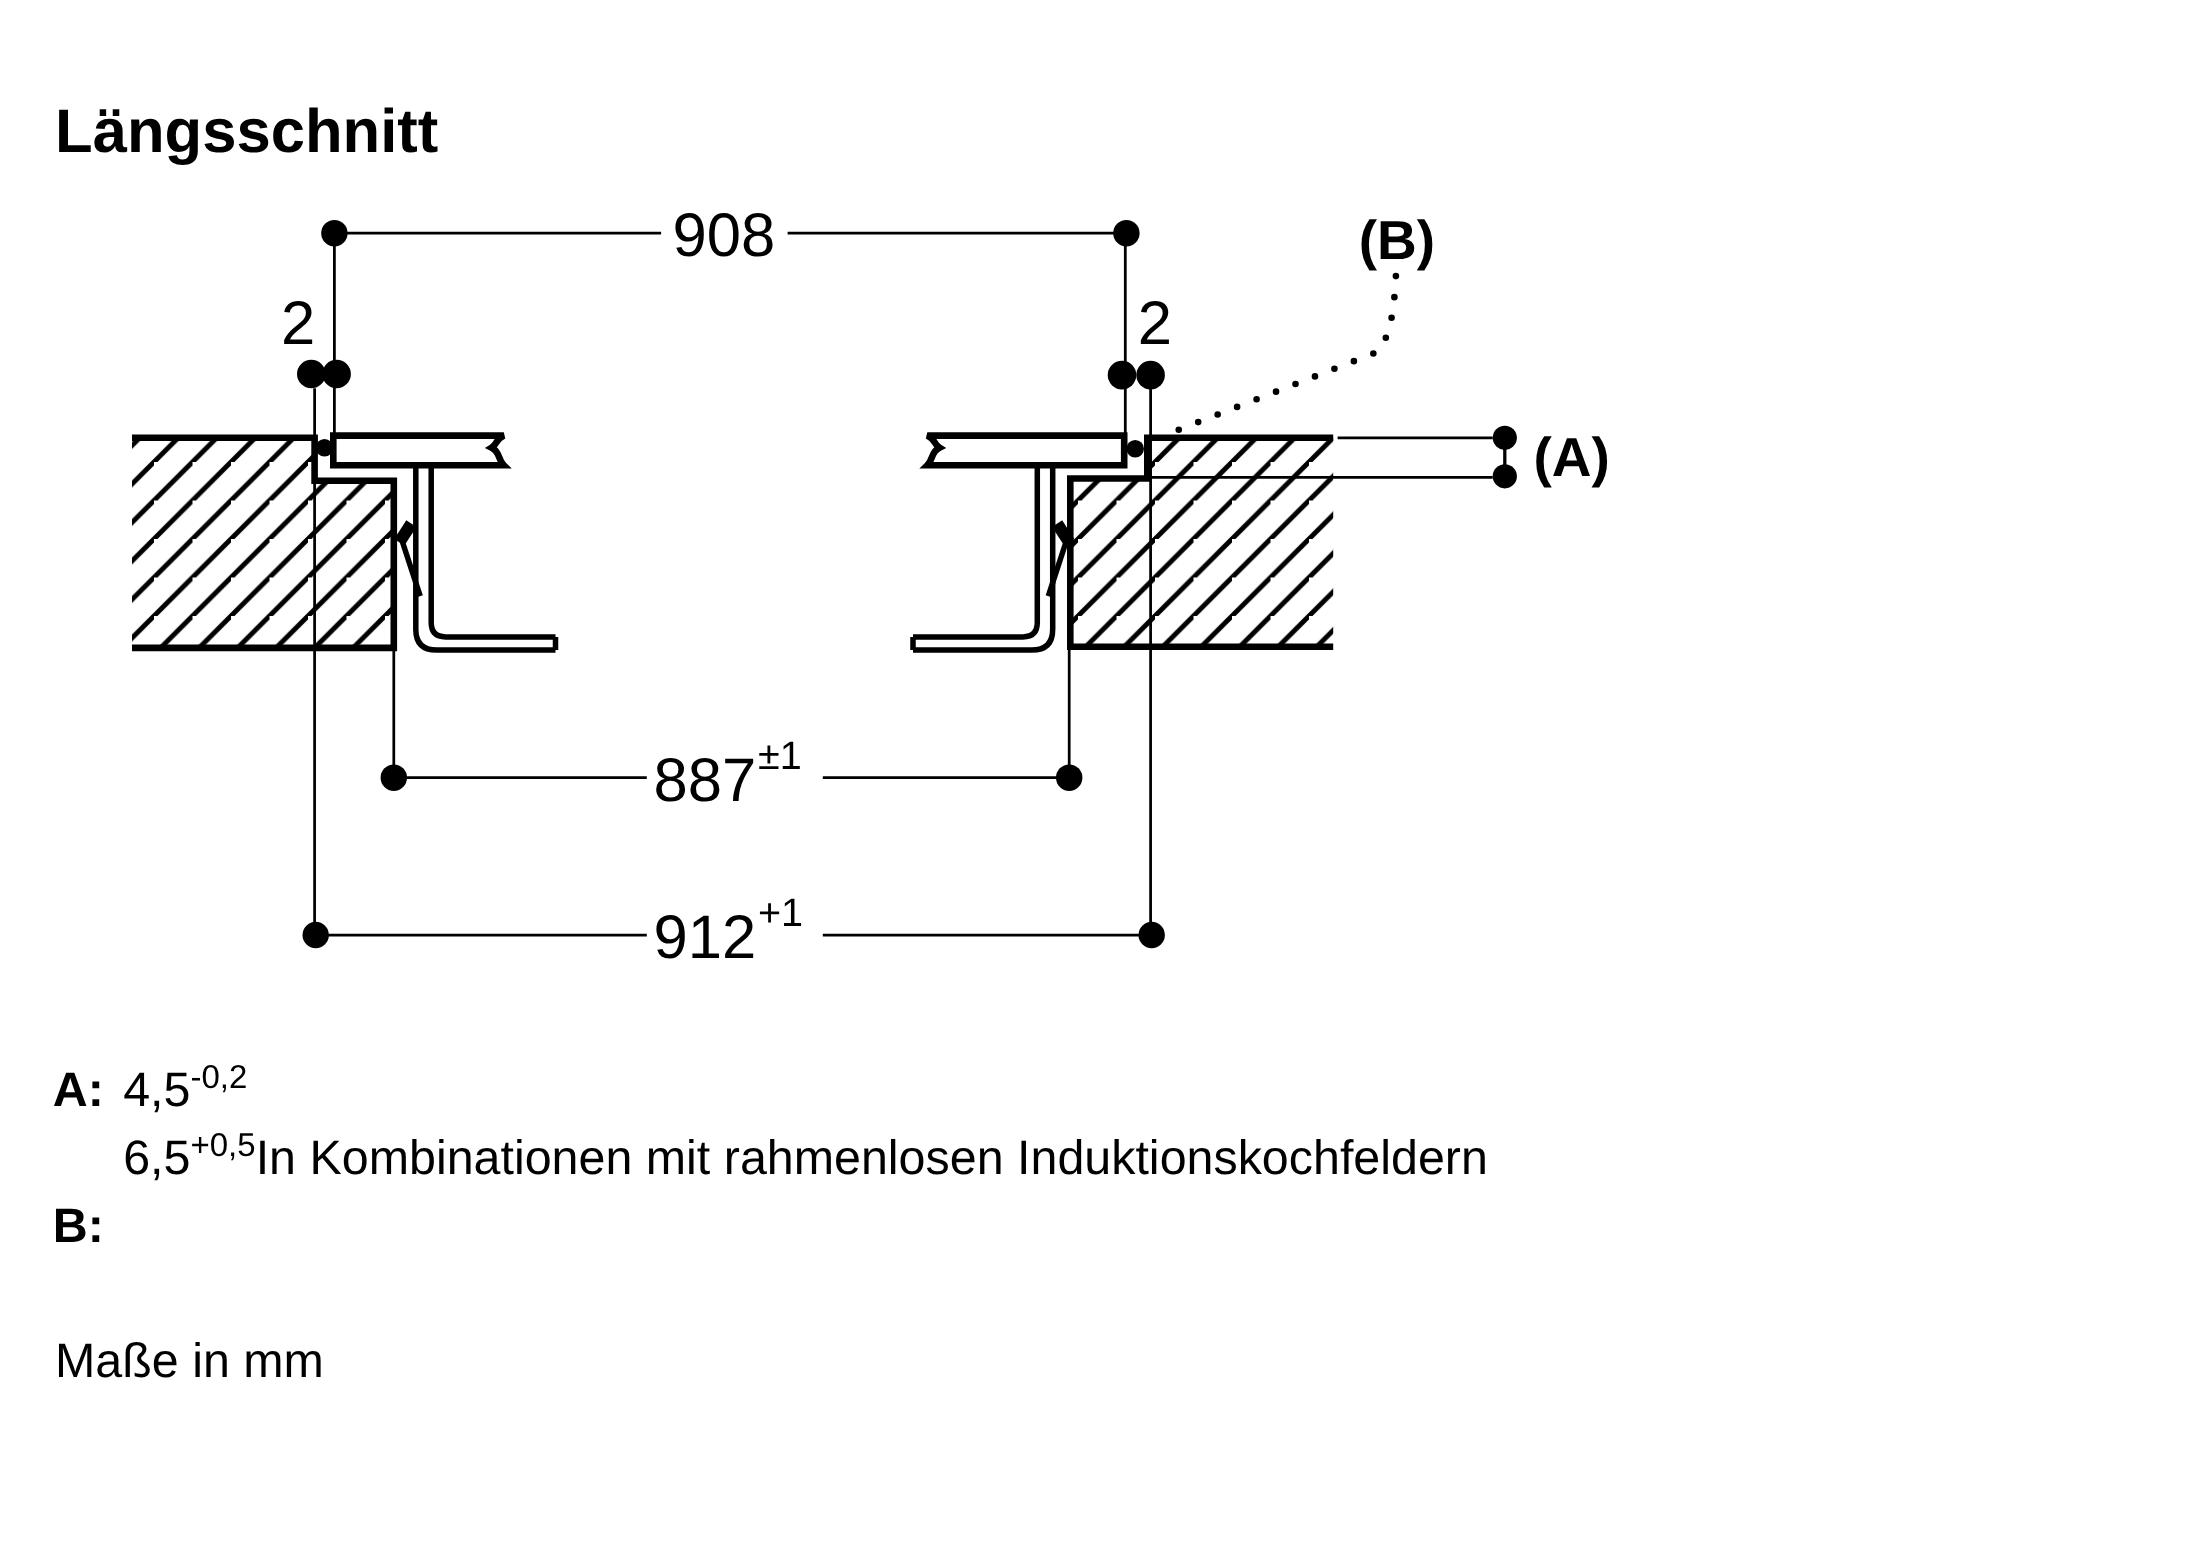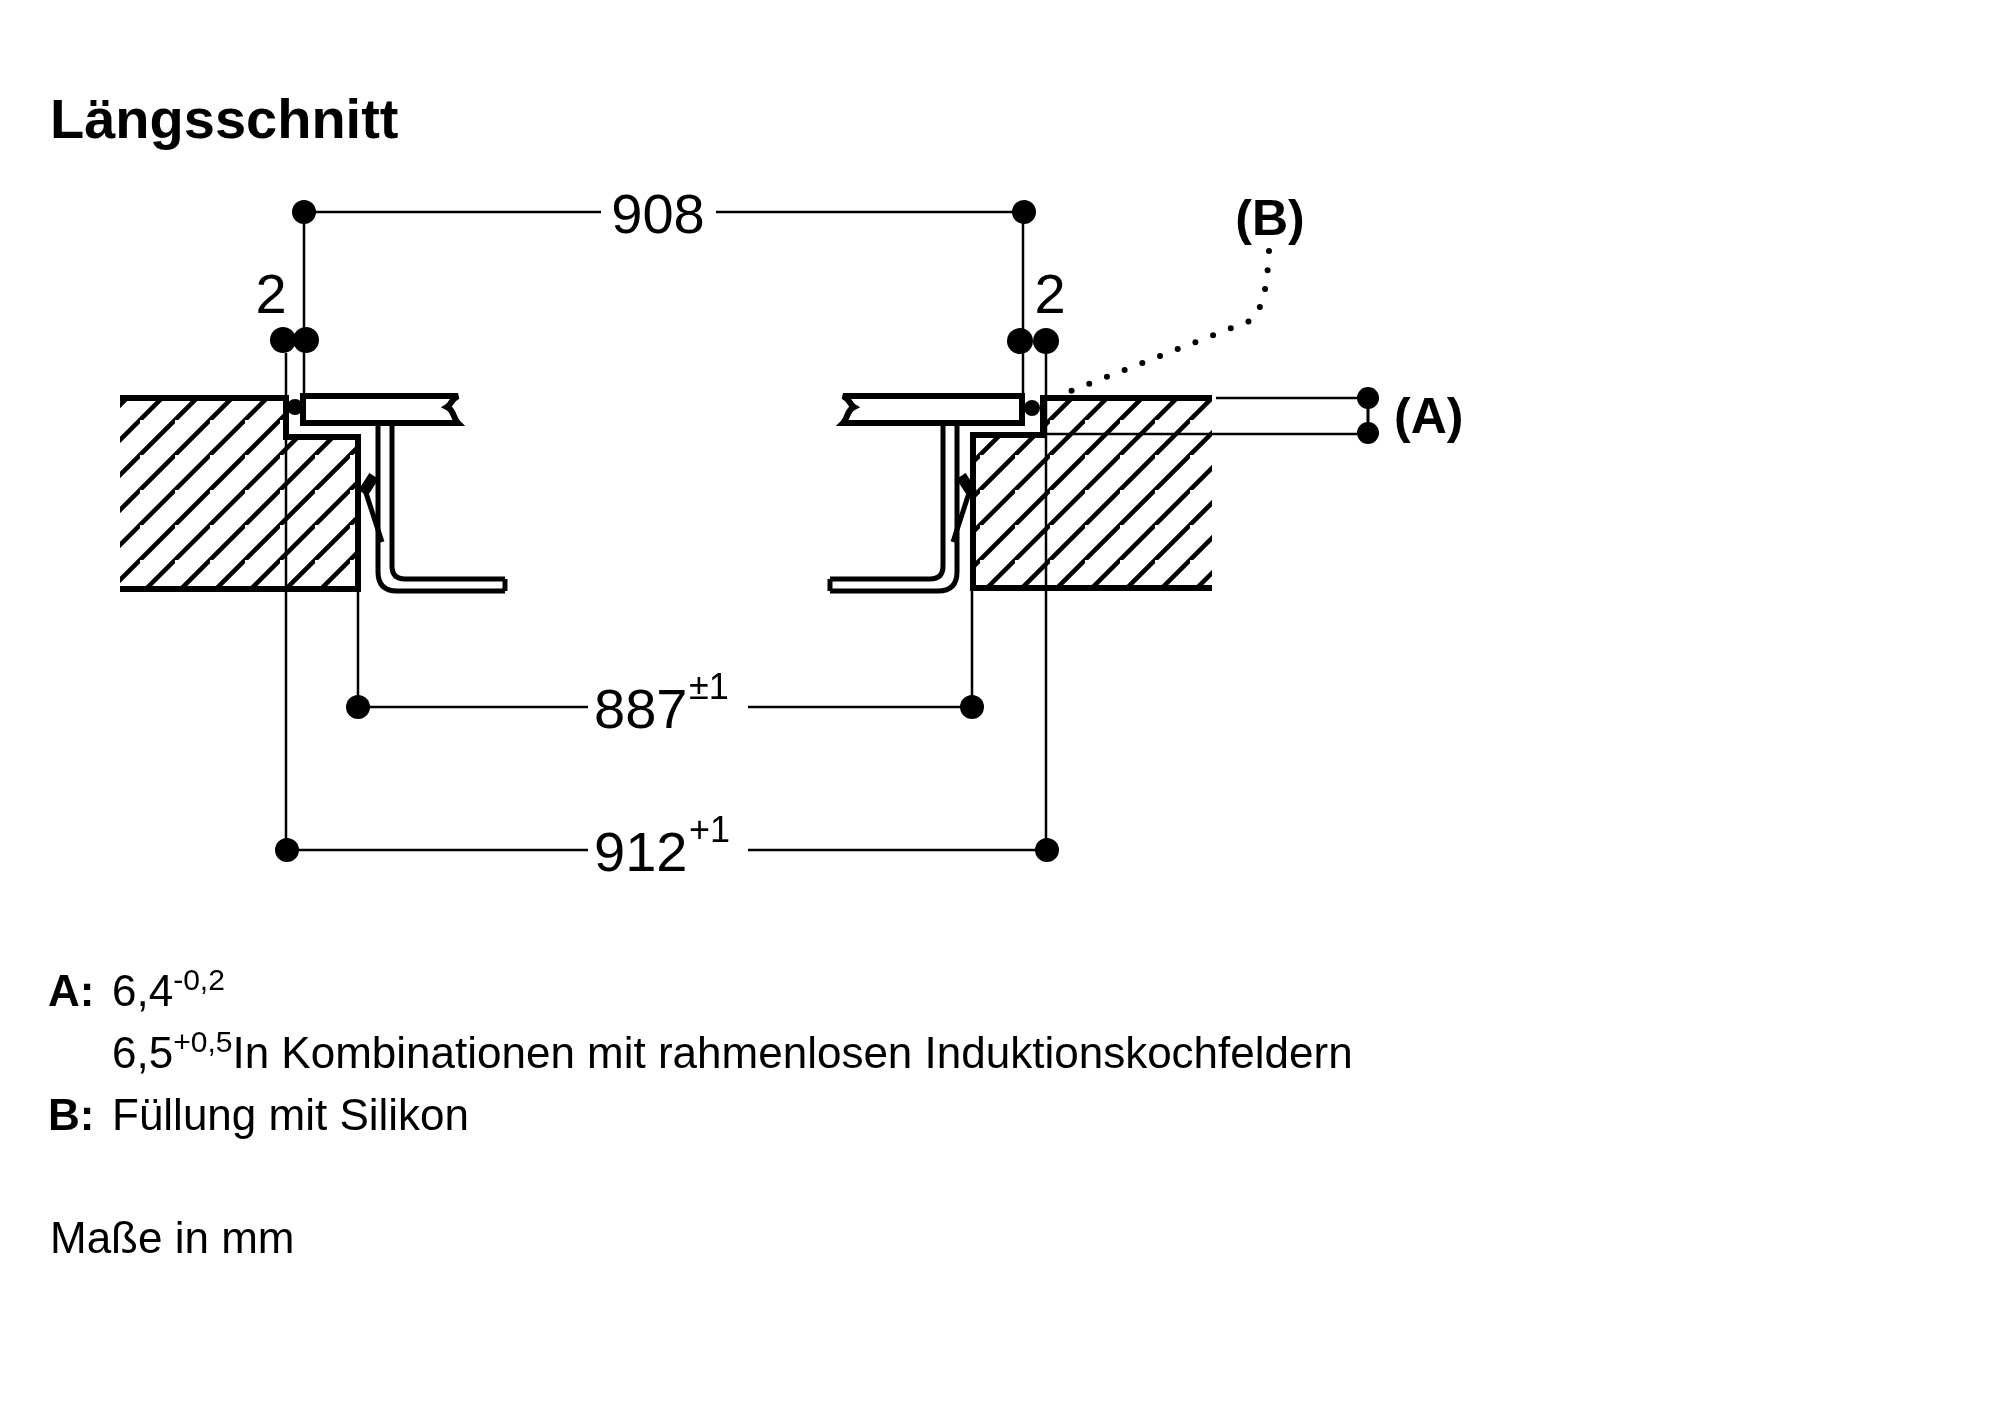--- a/index.html
+++ b/index.html
@@ -126,27 +126,26 @@
 
     <g>
       <path d="M1269,251 C1267,288 1263,307 1252,320 L1058,396" fill="none" stroke="#000" stroke-width="6" stroke-linecap="round" stroke-dasharray="0 19"></path>
       <text class="ref-txt" x="1270" y="235" text-anchor="middle">(B)</text>
     </g>
   </svg>
 
   <div class="notes">
     <div class="note-row">
       <span class="note-key">A:</span>
-      <span><span>6,4</span><span class="sup">-0,2</span></span>
+      <span><span>4,5</span><span class="sup">-0,2</span></span>
     </div>
     <div class="note-row">
       <span class="note-key"></span>
       <span><span>6,5</span><span class="sup">+0,5</span><span>In Kombinationen mit rahmenlosen Induktionskochfeldern</span></span>
     </div>
     <div class="note-row">
       <span class="note-key">B:</span>
-      <span>Füllung mit Silikon</span>
     </div>
   </div>
 
   <div class="footer">Maße in mm</div>
 
 </div>
 
 </body></html>

